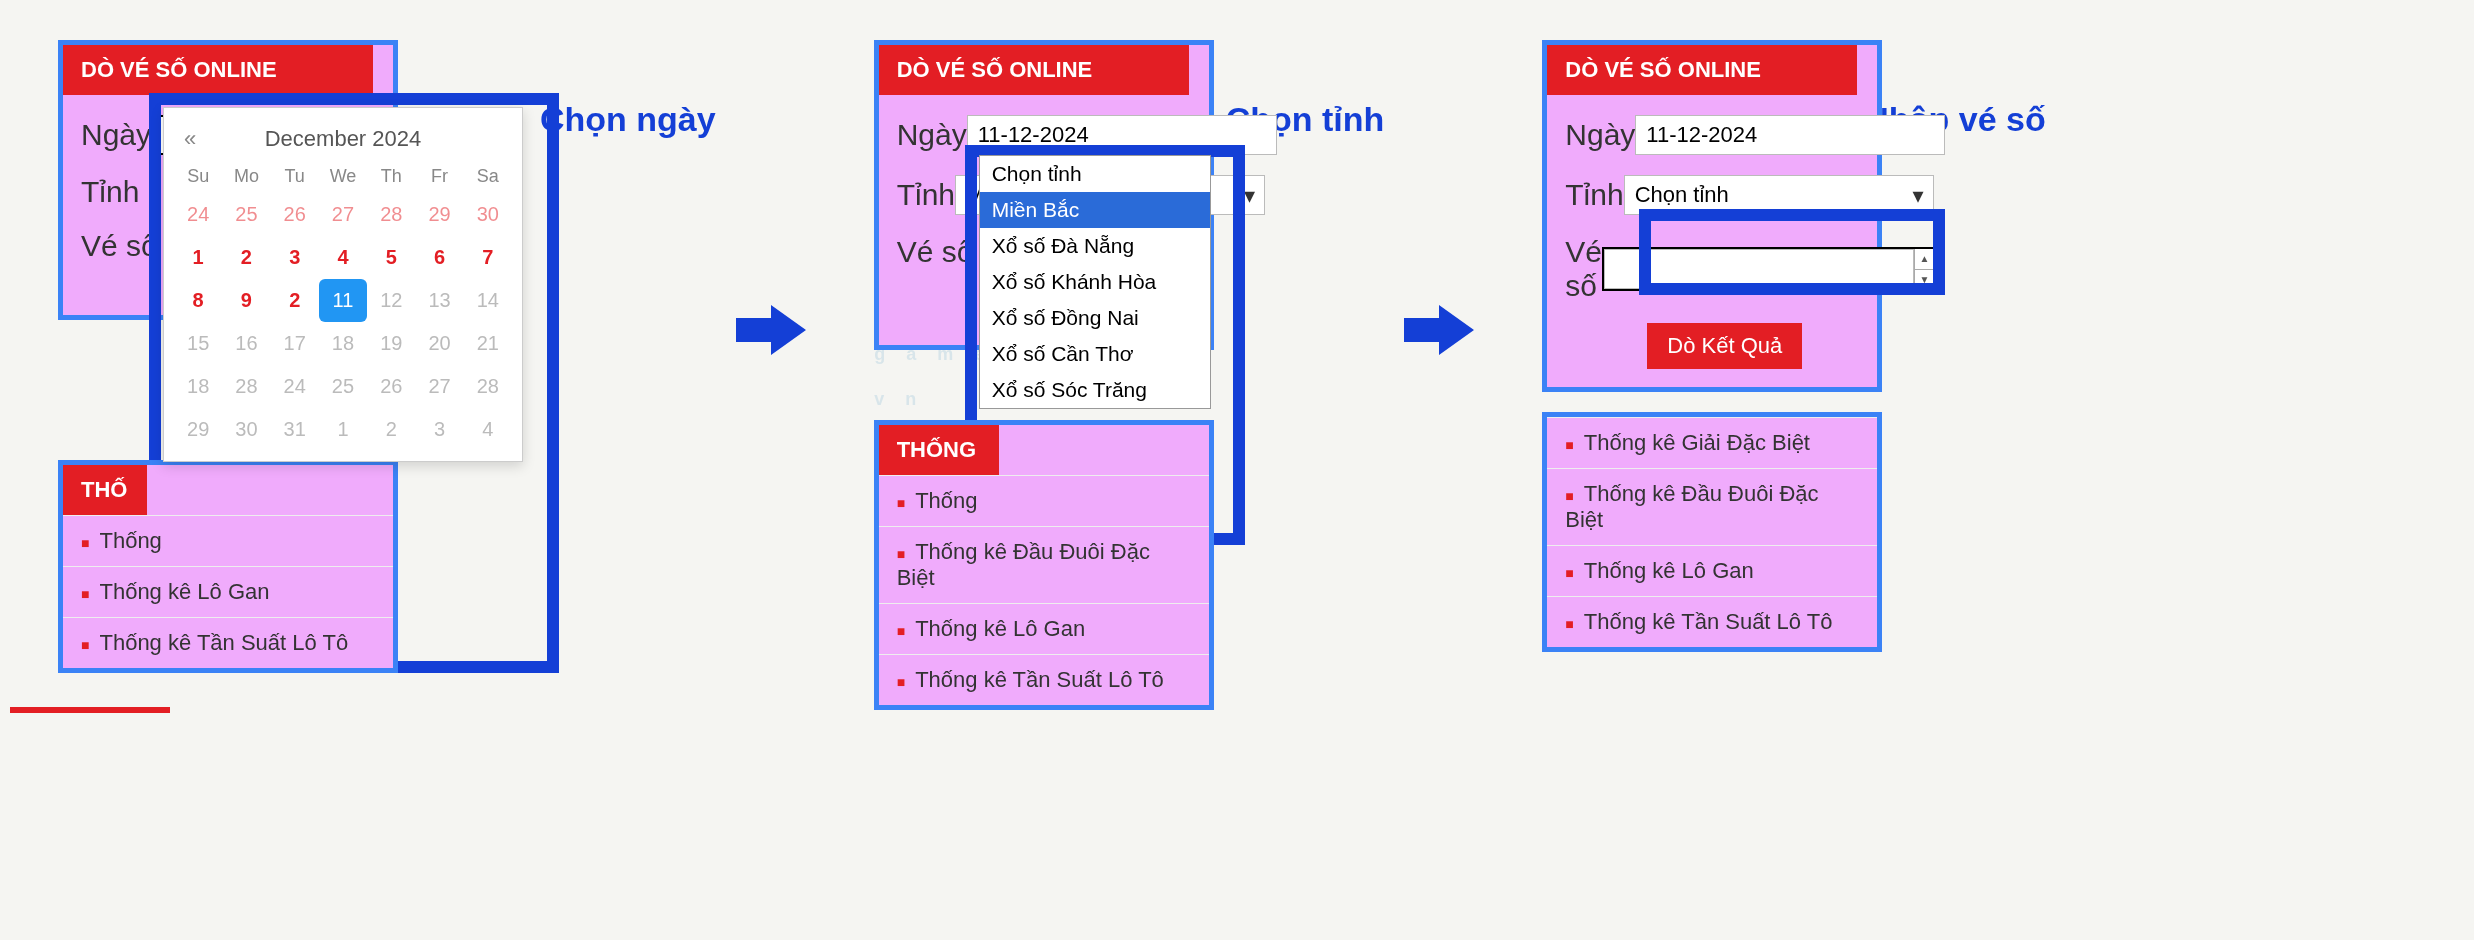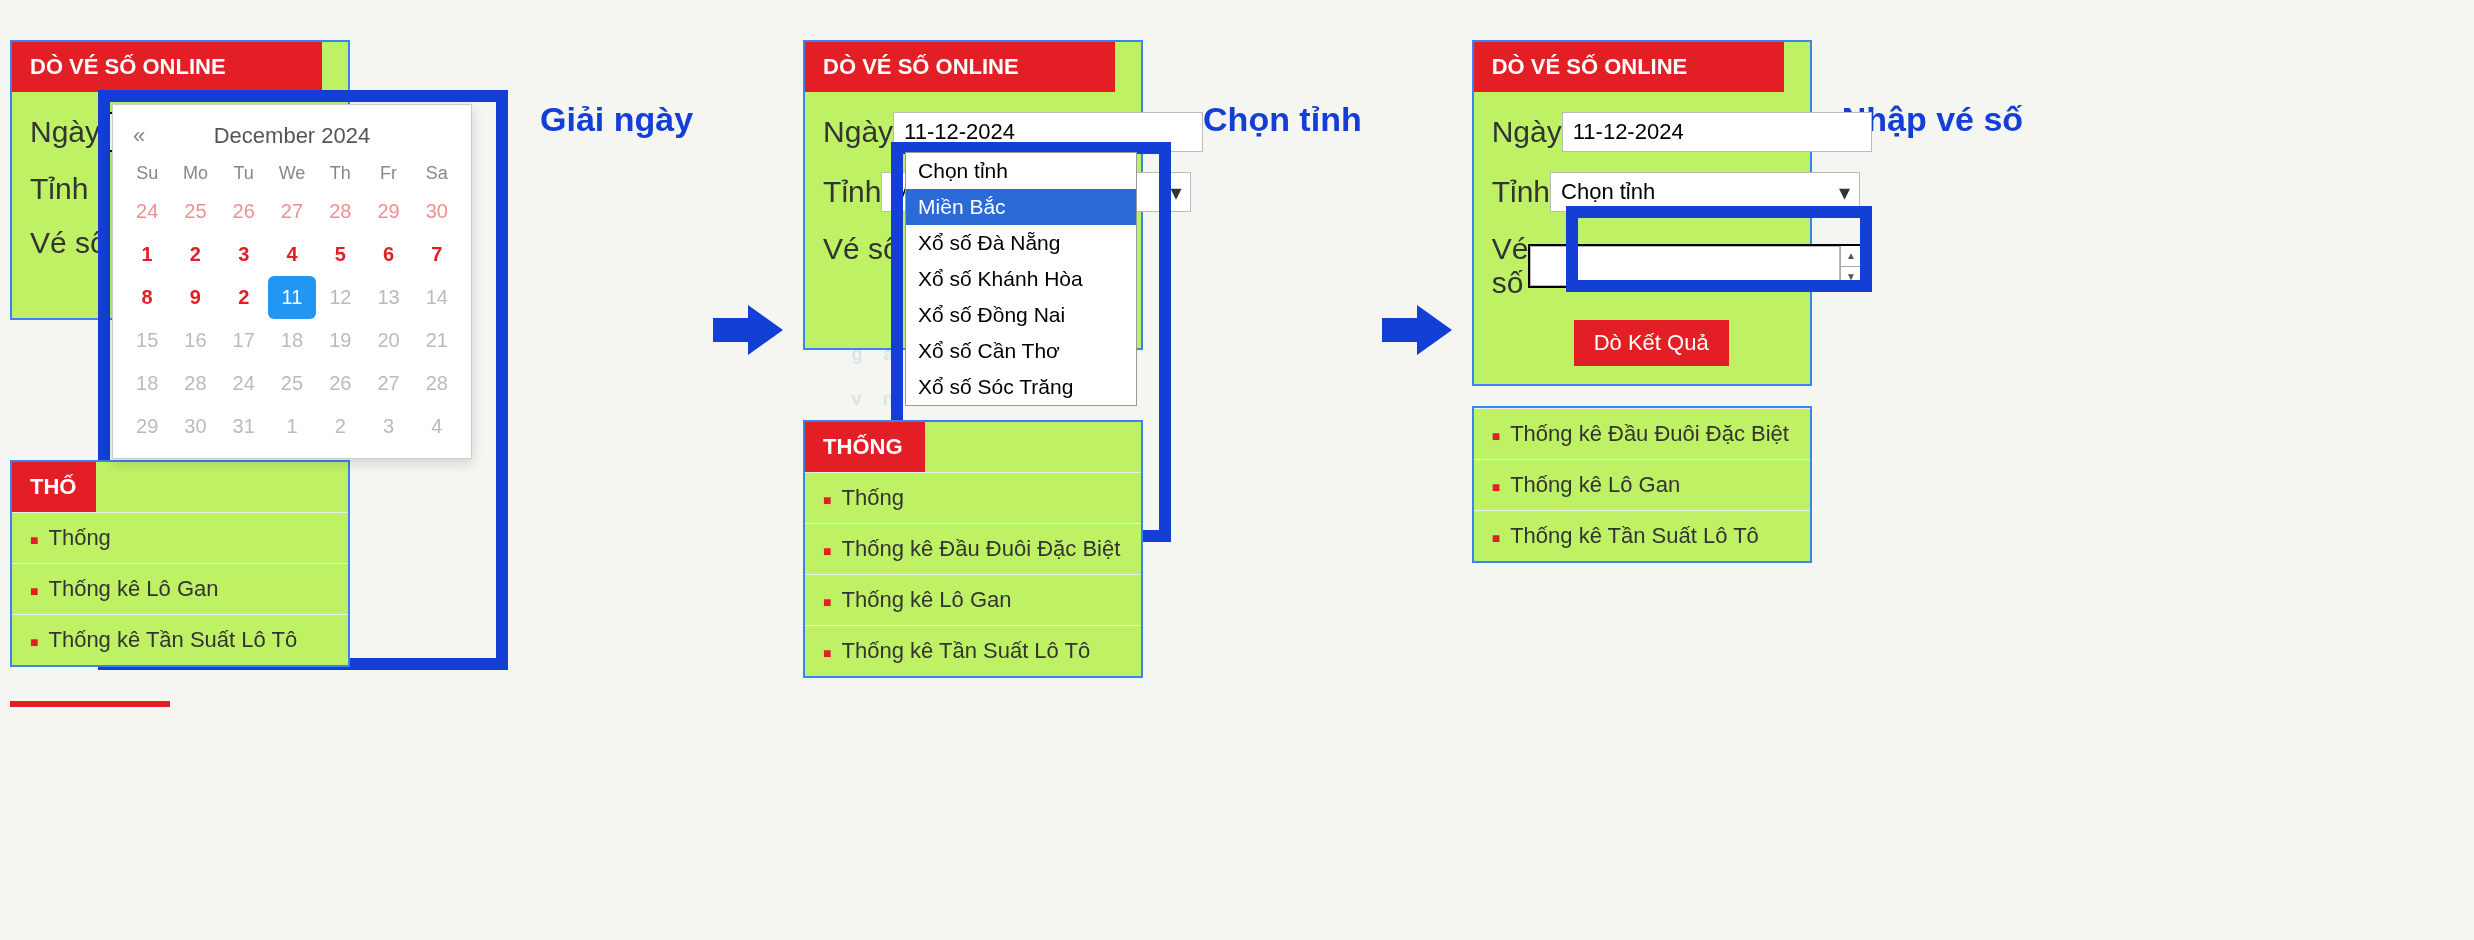--- a/index.html
+++ b/index.html
@@ -1,20 +1,20 @@
 <!DOCTYPE html>
 <html><head>
 <meta charset="utf-8">
 <style>
   * { box-sizing: border-box; margin: 0; padding: 0; }
   body { font-family: Arial, sans-serif; background: #f5f5f2; padding: 40px 10px; font-size: 22px; }
   .container { display: flex; align-items: flex-start; gap: 20px; }
   .step { position: relative; flex-shrink: 0; }
   .panel-wrap { display: flex; flex-direction: column; gap: 20px; }
-  .panel { background: #bef264; border: 2px solid #3b82f6; width: 340px; position: relative; }
+  .panel { background: #f0abfc; border: 5px solid #3b82f6; width: 340px; position: relative; margin-left: 48px; }
   .panel-header { background: #e31e24; color: #fff; font-weight: bold; padding: 12px 18px; font-size: 22px; }
   .panel-body { padding: 10px 0 0 0; }
   .row { display: flex; align-items: center; padding: 10px 18px; }
   .row .lbl { width: 80px; font-size: 30px; color: #333; }
   .row input[type="text"], .row select, .row input[type="number"] {
     flex: 1; padding: 6px 10px; border: 1px solid #bbb; font-size: 22px; height: 40px; background:#fff;
   }
   .select-wrap { position: relative; flex: 1; }
   .select-wrap::after { content: "▾"; position: absolute; right: 10px; top: 8px; pointer-events: none; color:#333;}
   .btn-red { background: #e31e24; color: #fff; border: none; padding: 10px 20px; font-size: 22px; margin: 10px 0 18px 100px; cursor: pointer; }
@@ -137,21 +137,21 @@
         <ul class="stats-list">
           <li><span>Thống</span></li>
           <li><span>Thống kê Lô Gan</span></li>
           <li><span>Thống kê Tần Suất Lô Tô</span></li>
         </ul>
       </div>
       <div class="red-underline"></div>
     </div>
   </div>
 
-  <div class="step-label" style="margin-left:160px;">Giải ngày</div>
+  <div class="step-label" style="margin-left:160px;">Chọn ngày</div>
 
   <div class="arrow">
     <svg width="70" height="60">
         <polygon points="0,18 35,18 35,5 70,30 35,55 35,42 0,42" fill="#143fd6"></polygon>
       </svg>
   </div>
 
   <div class="step" style="width:350px; position:relative;">
     <div class="watermark" style="top:300px;"><span style="font-size:50px;color:#c45a1a;">GAME</span><span style="color:#3a7ea8;">ORB</span><br><span style="font-size:18px;letter-spacing:8px;">g a m e o r b . v n</span></div>
     <div class="panel-wrap">
@@ -226,20 +226,21 @@
                 </div>
             </div>
           </div>
           <button class="btn-red">Dò Kết Quả</button>
         </div>
         <div class="highlight" style="top:164px; left:92px; width:306px; height:86px;"></div>
       </div>
 
       <div class="panel">
         <ul class="stats-list">
+          <li><span>Thống kê Giải Đặc Biệt</span></li>
           <li><span>Thống kê Đầu Đuôi Đặc Biệt</span></li>
           <li><span>Thống kê Lô Gan</span></li>
           <li><span>Thống kê Tần Suất Lô Tô</span></li>
         </ul>
       </div>
     </div>
   </div>
 
   <div class="step-label">Nhập vé số</div>
 

